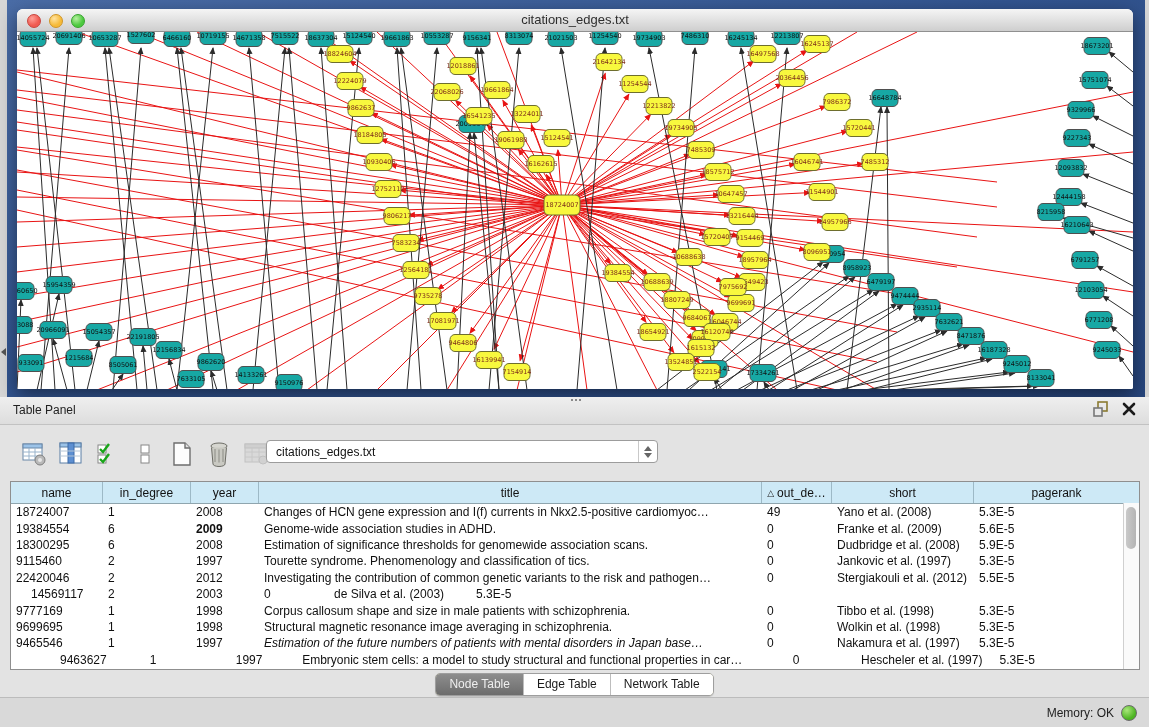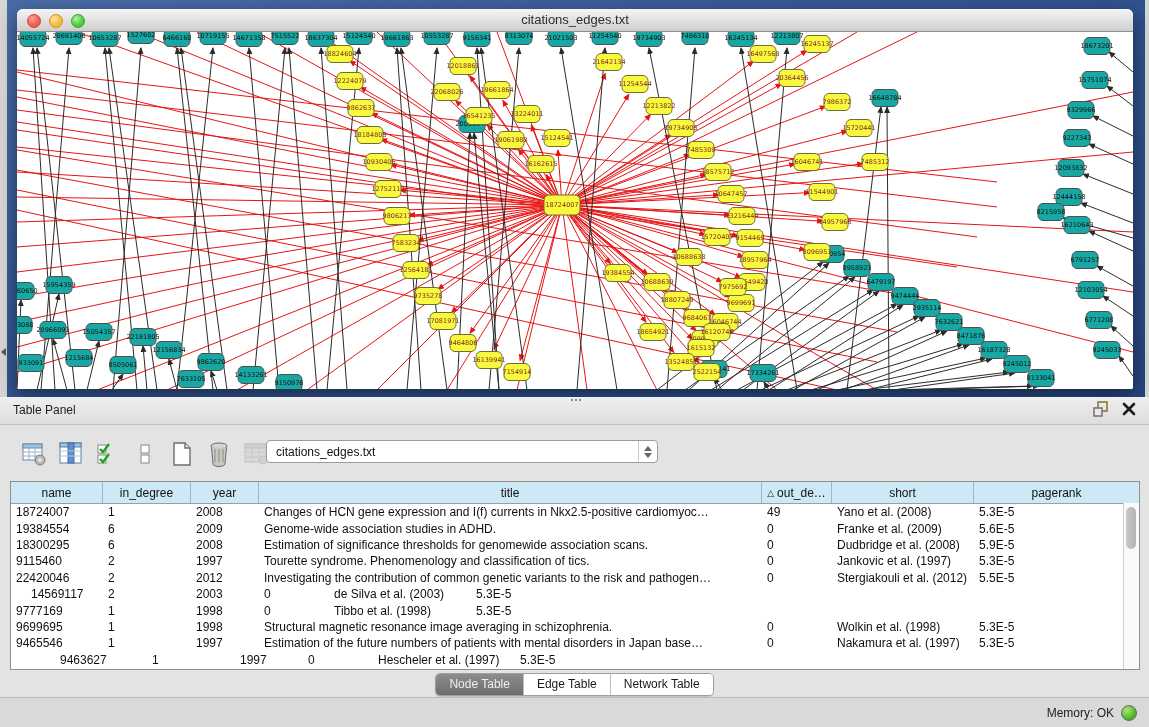--- a/index.html
+++ b/index.html
@@ -871,21 +871,21 @@
               <div class="td" style="width: 88px;">1</div>
               <div class="td" style="width: 68px;">2008</div>
               <div class="td" style="width: 503px;">Changes of HCN gene expression and I(f) currents in Nkx2.5-positive cardiomyoc…</div>
               <div class="td" style="width: 70px;">49</div>
               <div class="td" style="width: 142px;">Yano et al. (2008)</div>
               <div class="td" style="width: 148px;">5.3E-5</div>
             </div>
             <div class="tr">
               <div class="td" style="width: 92px;">19384554</div>
               <div class="td" style="width: 88px;">6</div>
-              <div class="td" style="width: 68px;">2009</div>
+              <div class="td" style="width: 68px; font-weight: bold;">2009</div>
               <div class="td" style="width: 503px;">Genome-wide association studies in ADHD.</div>
               <div class="td" style="width: 70px;">0</div>
               <div class="td" style="width: 142px;">Franke et al. (2009)</div>
               <div class="td" style="width: 148px;">5.6E-5</div>
             </div>
             <div class="tr">
               <div class="td" style="width: 92px;">18300295</div>
               <div class="td" style="width: 88px;">6</div>
               <div class="td" style="width: 68px;">2008</div>
               <div class="td" style="width: 503px;">Estimation of significance thresholds for genomewide association scans.</div>
@@ -916,46 +916,48 @@
               <div class="td" style="width: 88px;">2</div>
               <div class="td" style="width: 68px;">2003</div>
               <div class="td" style="width: 70px;">0</div>
               <div class="td" style="width: 142px;">de Silva et al. (2003)</div>
               <div class="td" style="width: 148px;">5.3E-5</div>
             </div>
             <div class="tr">
               <div class="td" style="width: 92px;">9777169</div>
               <div class="td" style="width: 88px;">1</div>
               <div class="td" style="width: 68px;">1998</div>
+              <div class="td" style="width: 503px;">Corpus callosum shape and size in male patients with schizophrenia.</div>
               <div class="td" style="width: 70px;">0</div>
               <div class="td" style="width: 142px;">Tibbo et al. (1998)</div>
               <div class="td" style="width: 148px;">5.3E-5</div>
             </div>
             <div class="tr">
               <div class="td" style="width: 92px;">9699695</div>
               <div class="td" style="width: 88px;">1</div>
               <div class="td" style="width: 68px;">1998</div>
               <div class="td" style="width: 503px;">Structural magnetic resonance image averaging in schizophrenia.</div>
               <div class="td" style="width: 70px;">0</div>
               <div class="td" style="width: 142px;">Wolkin et al. (1998)</div>
               <div class="td" style="width: 148px;">5.3E-5</div>
             </div>
             <div class="tr">
               <div class="td" style="width: 92px;">9465546</div>
               <div class="td" style="width: 88px;">1</div>
               <div class="td" style="width: 68px;">1997</div>
-              <div class="td" style="width: 503px;">Estimation of the future numbers of patients with mental disorders in Japan base…</div>
+              <div class="td" style="width: 503px; font-style: italic;">Estimation of the future numbers of patients with mental disorders in Japan base…</div>
               <div class="td" style="width: 70px;">0</div>
               <div class="td" style="width: 142px;">Nakamura et al. (1997)</div>
               <div class="td" style="width: 148px;">5.3E-5</div>
             </div>
             <div class="tr">
               <div class="td" style="width: 92px; margin-left: 44px;">9463627</div>
               <div class="td" style="width: 88px;">1</div>
               <div class="td" style="width: 68px;">1997</div>
+              <div class="td" style="width: 503px;">Embryonic stem cells: a model to study structural and functional properties in car…</div>
               <div class="td" style="width: 70px;">0</div>
               <div class="td" style="width: 142px;">Hescheler et al. (1997)</div>
               <div class="td" style="width: 148px;">5.3E-5</div>
             </div>
           </div>
         <div class="vscroll">
           <div class="vthumb"></div>
         </div>
       </div>
 

